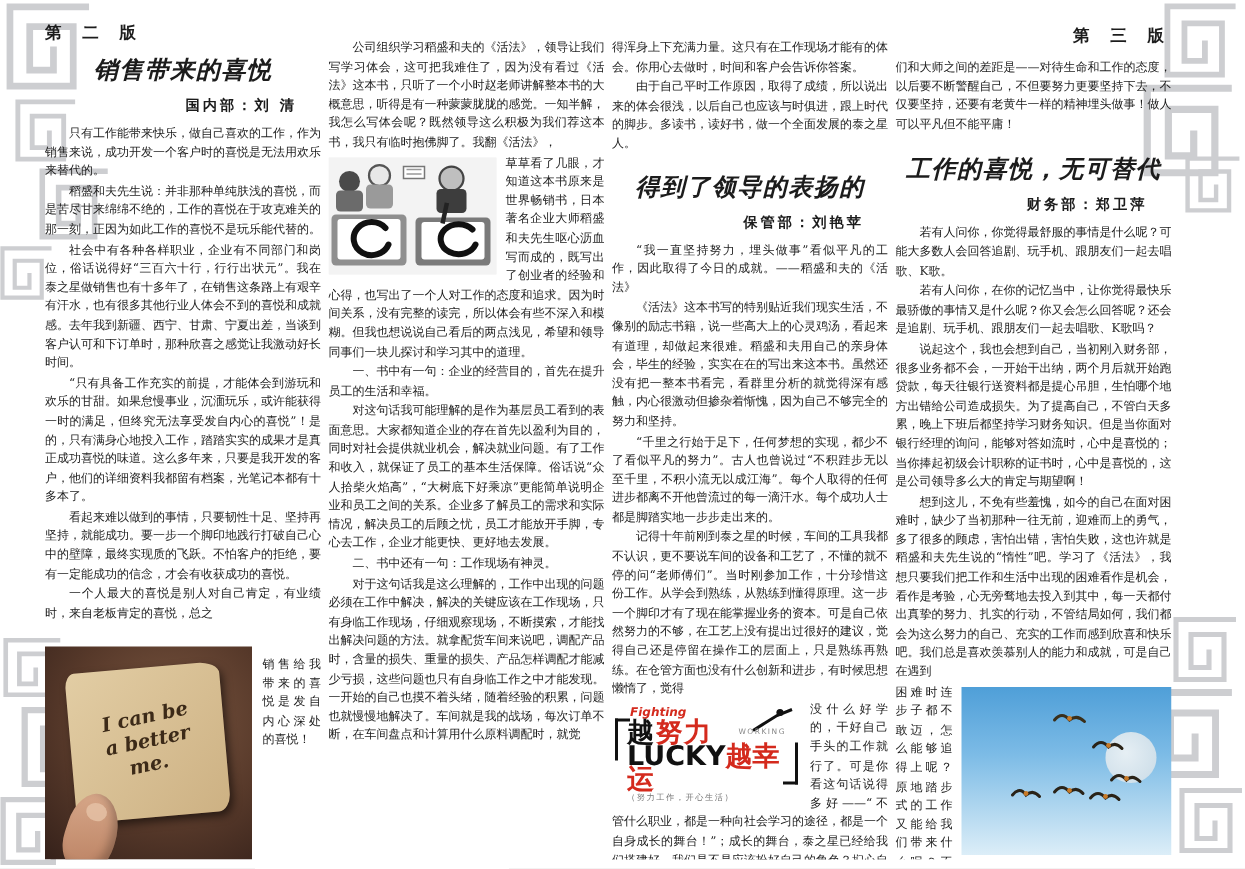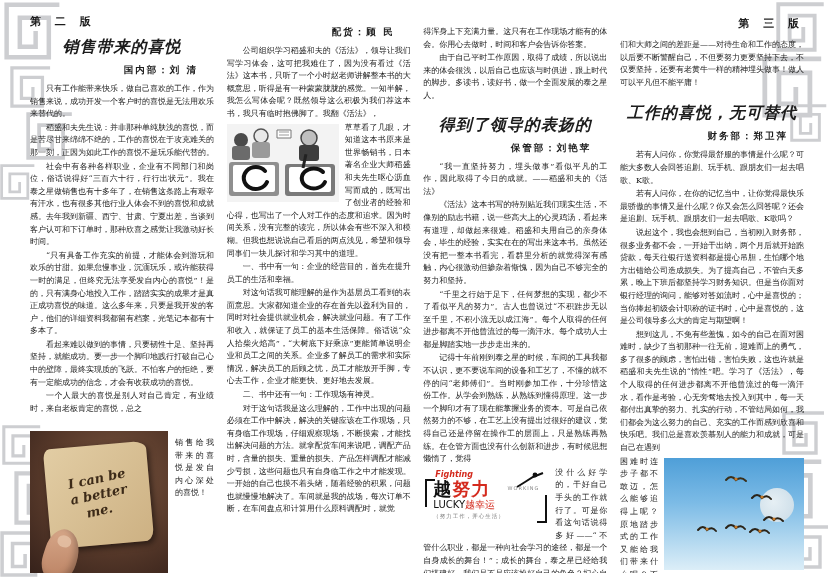--- a/index.html
+++ b/index.html
@@ -4,21 +4,21 @@
 <style>
   html,body{margin:0;padding:0;background:#e9e9e9;}
   .page{
     position:relative;width:830px;height:579px;background:#ffffff;
     overflow:hidden;font-family:"DejaVu Serif","Liberation Serif",serif;
     color:#1c1c1c;margin:0 auto;
   }
   .ornament{position:absolute;z-index:0;pointer-events:none;}
   .cols{
     position:absolute;inset:0;z-index:1;display:flex;
-    padding:12px 26px 6px 30px;gap:5px;box-sizing:border-box;justify-content:space-between;
+    padding:12px 26px 6px 30px;gap:5px;box-sizing:border-box;
   }
   .col{flex:0 0 184px;width:184px;display:flex;flex-direction:column;overflow:hidden;}
   .page-label{font-weight:bold;font-size:11px;letter-spacing:5px;margin:2px 0 4px 0;}
   .page-label.right{text-align:right;letter-spacing:5px;margin:4px 0 8px 0;}
   .art-title{font-weight:bold;font-size:16px;text-align:center;letter-spacing:1px;margin:4px 0 7px 0;line-height:1.25;font-style:italic;}
   .art-author{font-weight:bold;font-size:9.5px;text-align:right;padding-right:16px;margin:0 0 6px 0;letter-spacing:2px;}
   .para{font-size:8px;line-height:12.6px;text-align:justify;text-indent:2em;margin:0 0 1px 0;}
   .para.noindent{text-indent:0;}
   .flow{overflow:hidden;}
   .textblock{flex:1 1 auto;overflow:hidden;}
@@ -53,21 +53,21 @@
   
   .motto{
     float:left;width:126px;height:66px;margin:2px 6px 1px 0;position:relative;
     background:#fff;font-family:"DejaVu Sans","Liberation Sans",sans-serif;
     box-sizing:border-box;padding:6px 8px 2px 10px;
   }
   .motto:before{content:"";position:absolute;left:2px;top:10px;width:8px;height:26px;border-left:2.5px solid #111;border-top:2.5px solid #111;}
   .motto:after{content:"";position:absolute;right:2px;bottom:12px;width:8px;height:26px;border-right:2.5px solid #111;border-bottom:2.5px solid #111;}
   .motto .fighting{position:absolute;left:12px;top:1px;color:#d42a1d;font-style:italic;font-size:8px;font-weight:bold;}
   .motto .row1{font-weight:bold;font-size:18px;line-height:16px;margin-top:6px;letter-spacing:1px;}
-  .motto .row2{font-weight:normal;font-size:10px;line-height:15px;letter-spacing:0;}
+  .motto .row2{font-weight:bold;font-size:18px;line-height:15px;letter-spacing:0;}
   .motto .blk{color:#111;}
   .motto .red{color:#d42a1d;}
   .motto .working{position:absolute;right:10px;top:16px;font-size:5px;color:#888;letter-spacing:1px;}
   .motto .cap{font-size:5.5px;color:#777;margin-top:1px;letter-spacing:1px;}
   .motto .climber{position:absolute;right:4px;top:2px;}
 
   
   .sky-photo{
     float:right;width:140px;height:112px;margin:2px 0 2px 6px;position:relative;overflow:hidden;
     background:linear-gradient(180deg,#4f9fd8 0%,#7cbbe6 40%,#b4d9f0 75%,#dceef8 100%);
@@ -133,21 +133,20 @@
           </div>
           <div class="thumb">
               <div class="thumbnail-nail"></div>
             </div>
         </div>
         <p class="side-text">销售给我带来的喜悦是发自内心深处的喜悦！</p>
       </div>
     </div>
 
     <div class="col" style="padding-top:14px">
-      <div class="art-author">配货：顾 民</div>
       <div class="textblock flow">
         <p class="para">公司组织学习稻盛和夫的《活法》，领导让我们写学习体会，这可把我难住了，因为没有看过《活法》这本书，只听了一个小时赵老师讲解整本书的大概意思，听得是有一种蒙蒙胧胧的感觉。一知半解，我怎么写体会呢？既然领导这么积极为我们荐这本书，我只有临时抱佛脚了。我翻《活法》，</p>
         <svg class="cartoon" viewBox="0 0 112 78">
           <rect x="0" y="0" width="112" height="78" fill="#f3f3f3"></rect>
           <circle cx="14" cy="16" r="7" fill="#4a4a4a"></circle>
           <rect x="5" y="22" width="18" height="14" rx="3" fill="#6b6b6b"></rect>
           <circle cx="34" cy="12" r="7" fill="#e8e8e8" stroke="#555" stroke-width="1.5"></circle>
           <rect x="25" y="18" width="18" height="16" rx="3" fill="#9a9a9a"></rect>
           <circle cx="82" cy="14" r="8" fill="#bfbfbf" stroke="#444" stroke-width="1.5"></circle>
           <rect x="72" y="21" width="20" height="16" rx="3" fill="#3d3d3d"></rect>
@@ -201,21 +200,21 @@
 
     <div class="col">
       <div class="page-label right">第 三 版</div>
       <div class="textblock flow">
         <p class="para noindent">们和大师之间的差距是——对待生命和工作的态度，以后要不断警醒自己，不但要努力更要坚持下去，不仅要坚持，还要有老黄牛一样的精神埋头做事！做人可以平凡但不能平庸！</p>
         <h1 class="art-title" style="margin-top:14px">工作的喜悦，无可替代</h1>
         <div class="art-author">财务部：郑卫萍</div>
         <p class="para">若有人问你，你觉得最舒服的事情是什么呢？可能大多数人会回答追剧、玩手机、跟朋友们一起去唱歌、K歌。</p>
         <p class="para">若有人问你，在你的记忆当中，让你觉得最快乐最骄傲的事情又是什么呢？你又会怎么回答呢？还会是追剧、玩手机、跟朋友们一起去唱歌、K歌吗？</p>
         <p class="para">说起这个，我也会想到自己，当初刚入财务部，很多业务都不会，一开始干出纳，两个月后就开始跑贷款，每天往银行送资料都是提心吊胆，生怕哪个地方出错给公司造成损失。为了提高自己，不管白天多累，晚上下班后都坚持学习财务知识。但是当你面对银行经理的询问，能够对答如流时，心中是喜悦的；当你捧起初级会计职称的证书时，心中是喜悦的，这是公司领导多么大的肯定与期望啊！</p>
-        <p class="para">想到这儿，不免有些羞愧，如今的自己在面对困难时，缺少了当初那种一往无前，迎难而上的勇气，多了很多的顾虑，害怕出错，害怕失败，这也许就是稻盛和夫先生说的“惰性”吧。学习了《活法》，每个人取得的任何进步都离不开他曾流过的每一滴汗水，看作是考验，心无旁骛地去投入到其中，每一天都付出真挚的努力、扎实的行动，不管结局如何，我们都会为这么努力的自己、充实的工作而感到欣喜和快乐吧。我们总是喜欢羡慕别人的能力和成就，可是自己在遇到</p>
+        <p class="para">想到这儿，不免有些羞愧，如今的自己在面对困难时，缺少了当初那种一往无前，迎难而上的勇气，多了很多的顾虑，害怕出错，害怕失败，这也许就是稻盛和夫先生说的“惰性”吧。学习了《活法》，我想只要我们把工作和生活中出现的困难看作是机会，看作是考验，心无旁骛地去投入到其中，每一天都付出真挚的努力、扎实的行动，不管结局如何，我们都会为这么努力的自己、充实的工作而感到欣喜和快乐吧。我们总是喜欢羡慕别人的能力和成就，可是自己在遇到</p>
         <div class="sky-photo">
           <div class="moon"></div>
 
           <svg class="birds" viewBox="0 0 140 112">
             <g stroke="#2a2318" stroke-width="2" fill="none" stroke-linecap="round">
               <path d="M62 22 q5 -6 10 0 q5 -4 10 1" stroke="#3a2f1a"></path>
               <path d="M88 40 q5 -6 10 0 q5 -4 9 1"></path>
               <path d="M100 62 q5 -6 10 0 q4 -4 9 1"></path>
               <path d="M34 72 q5 -6 9 0 q5 -4 9 1"></path>
               <path d="M62 70 q5 -6 10 0 q5 -4 9 1"></path>

